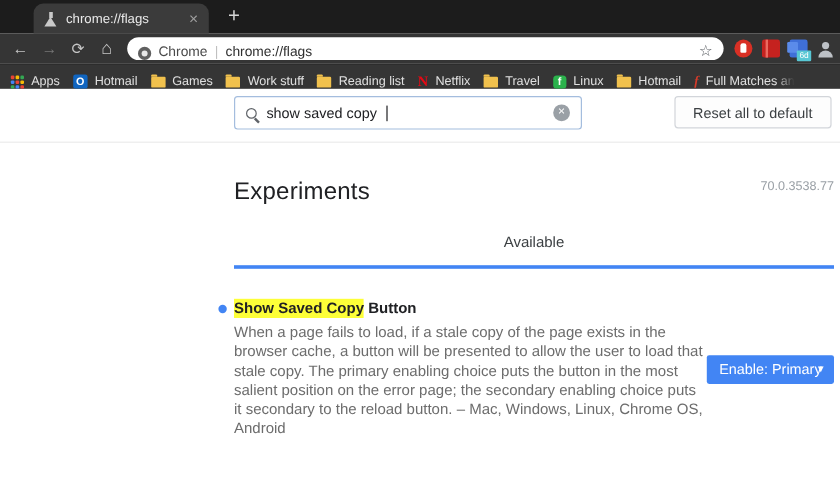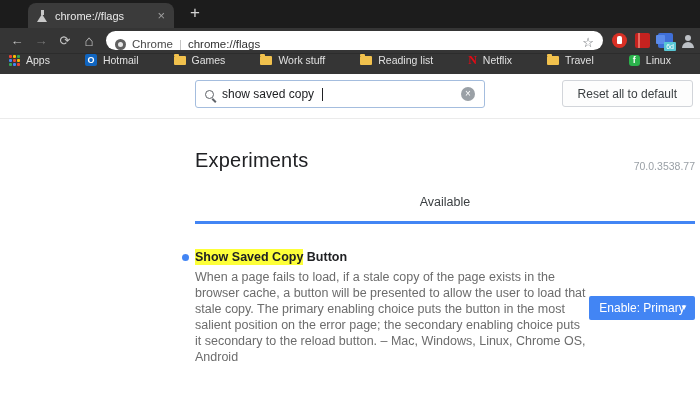--- a/index.html
+++ b/index.html
@@ -45,21 +45,21 @@
   .ext-badge { position:absolute; right:-3px; bottom:-3px; background:#58c7d4; color:#fff;
                font-size:7px; line-height:9px; padding:0 2px; border-radius:1px; }
   .profile { width:14px; height:14px; position:relative; margin-left:4px; overflow:hidden; flex:0 0 auto; }
   .profile::before { content:""; position:absolute; left:4px; top:1px; width:6px; height:6px;
                      border-radius:50%; background:#bdc1c6; }
   .profile::after { content:""; position:absolute; left:1px; top:8px; width:12px; height:8px;
                     border-radius:6px 6px 0 0; background:#bdc1c6; }
 
   
   .bookmarks { height:21px; background:#353535; border-top:1px solid #2c2c2c;
-               display:flex; align-items:flex-start; padding:0 9px; gap:35px; overflow:hidden; }
+               display:flex; align-items:flex-end; padding:0 9px; gap:11px; overflow:hidden; }
   .bm { display:flex; align-items:center; gap:6px; color:#e0e0e0; font-size:10.5px;
         white-space:nowrap; flex:0 0 auto; }
   .icon-folder { width:12px; height:9px; background:#f1c14d; border-radius:1px; position:relative; }
   .icon-folder::before { content:""; position:absolute; left:0; top:-2px; width:5px; height:2px;
                          background:#f1c14d; border-radius:1px 1px 0 0; }
   .icon-apps { width:11px; height:11px; display:grid; grid-template-columns:repeat(3,1fr); gap:1px; }
   .icon-apps i { border-radius:1px; }
   .icon-apps i:nth-child(1){background:#ea4335}.icon-apps i:nth-child(2){background:#fbbc04}
   .icon-apps i:nth-child(3){background:#34a853}.icon-apps i:nth-child(4){background:#4285f4}
   .icon-apps i:nth-child(5){background:#ea4335}.icon-apps i:nth-child(6){background:#fbbc04}
@@ -84,21 +84,21 @@
   .mag::after { content:""; position:absolute; left:7px; top:7px; width:5px; height:1.5px;
                 background:#5f6368; transform:rotate(45deg); transform-origin:0 0; }
   .search-text { font-size:12px; color:#202124; }
   .caret-line { display:inline-block; width:1px; height:13px; background:#202124; vertical-align:-2px; }
   .clear-btn { margin-left:auto; width:14px; height:14px; border-radius:50%; background:#9aa0a6;
                color:#fff; font-size:10px; line-height:14px; text-align:center; }
   .reset-btn { margin-left:auto; height:27px; padding:0 15px; border:1px solid #d2d5da;
                border-radius:3px; background:#fdfdfd; color:#3c4043; font-size:12px; cursor:default; }
 
   .content { margin-left:195px; width:500px; }
-  .heading-row { display:flex; align-items:flex-end; margin-top:30px; }
+  .heading-row { display:flex; align-items:flex-start; margin-top:30px; }
   .page-title { font-size:20px; font-weight:400; color:#202124; letter-spacing:0.2px; }
   .version { margin-left:auto; font-size:10.5px; color:#9aa0a6; }
 
   .tabs-row { display:flex; margin-top:23px; }
   .ptab { flex:1; text-align:center; font-size:12.5px; padding-bottom:13px; color:#5f6368;
           border-bottom:2px solid #ebebeb; cursor:default; }
   .ptab.active { color:#3c4043; padding-bottom:12px; border-bottom:3px solid #4285f4; }
 
   .flag-row { display:flex; align-items:center; margin-top:26px; }
   .flag-info { width:392px; position:relative; }

